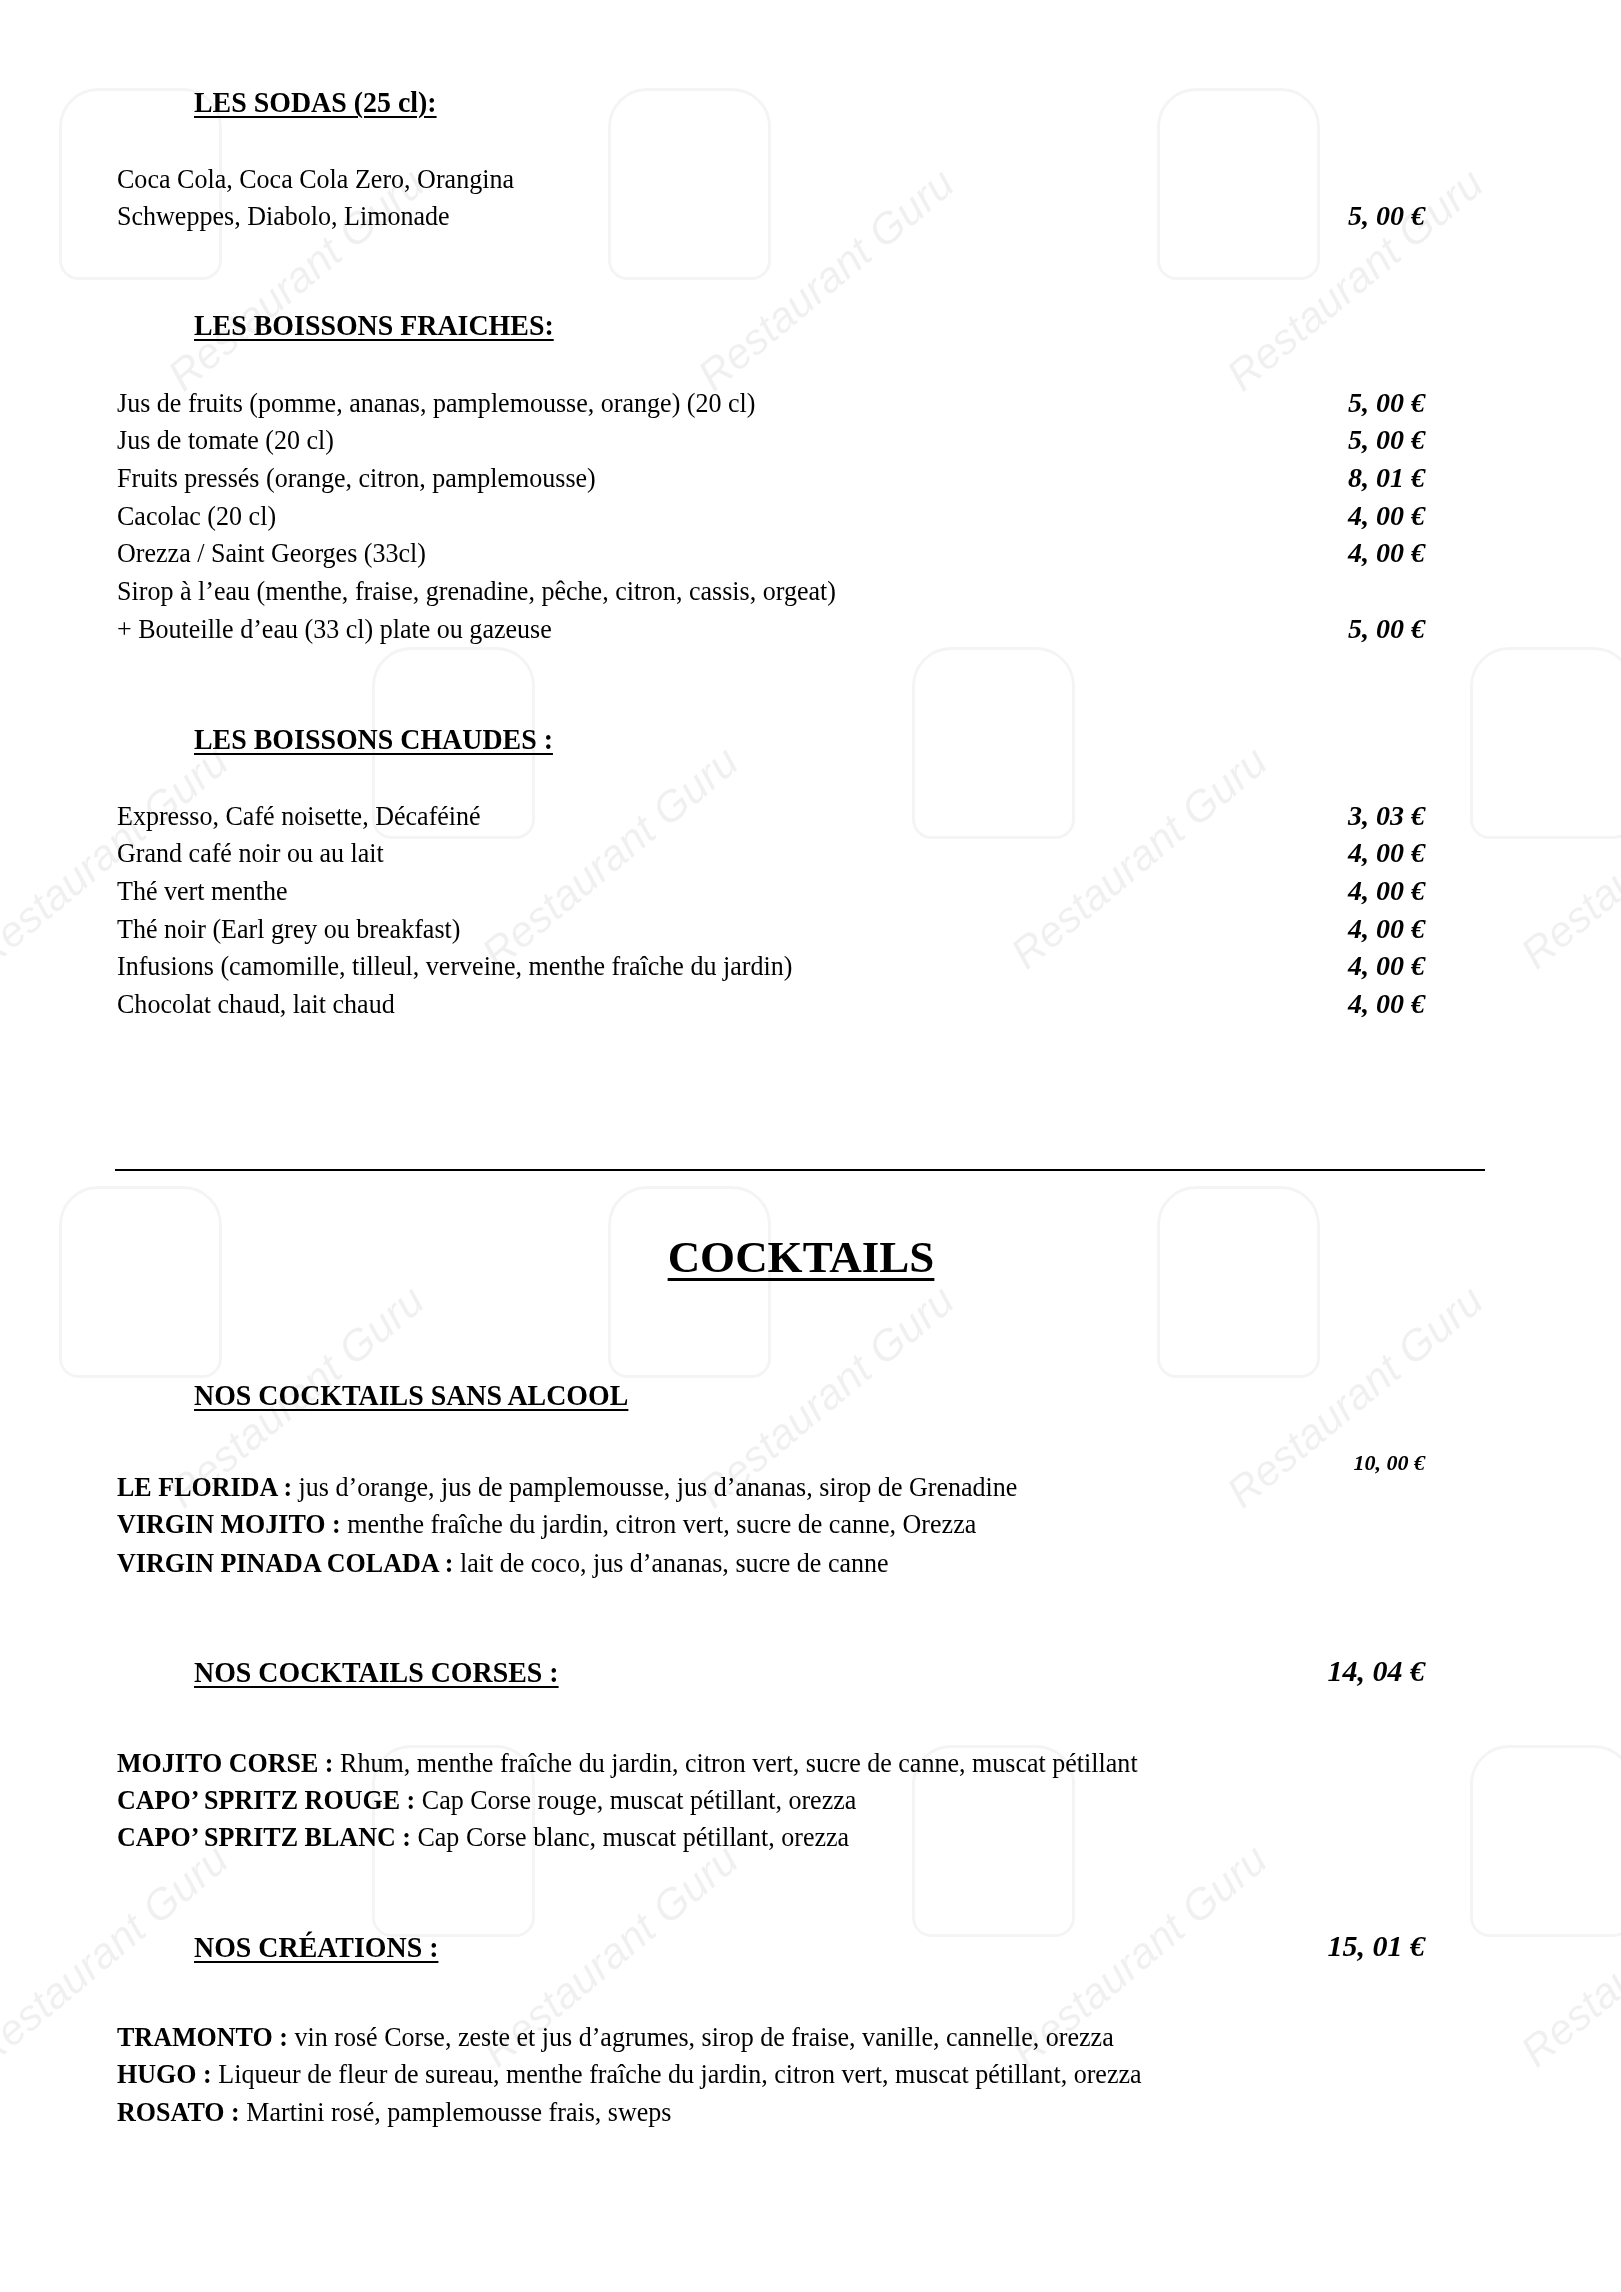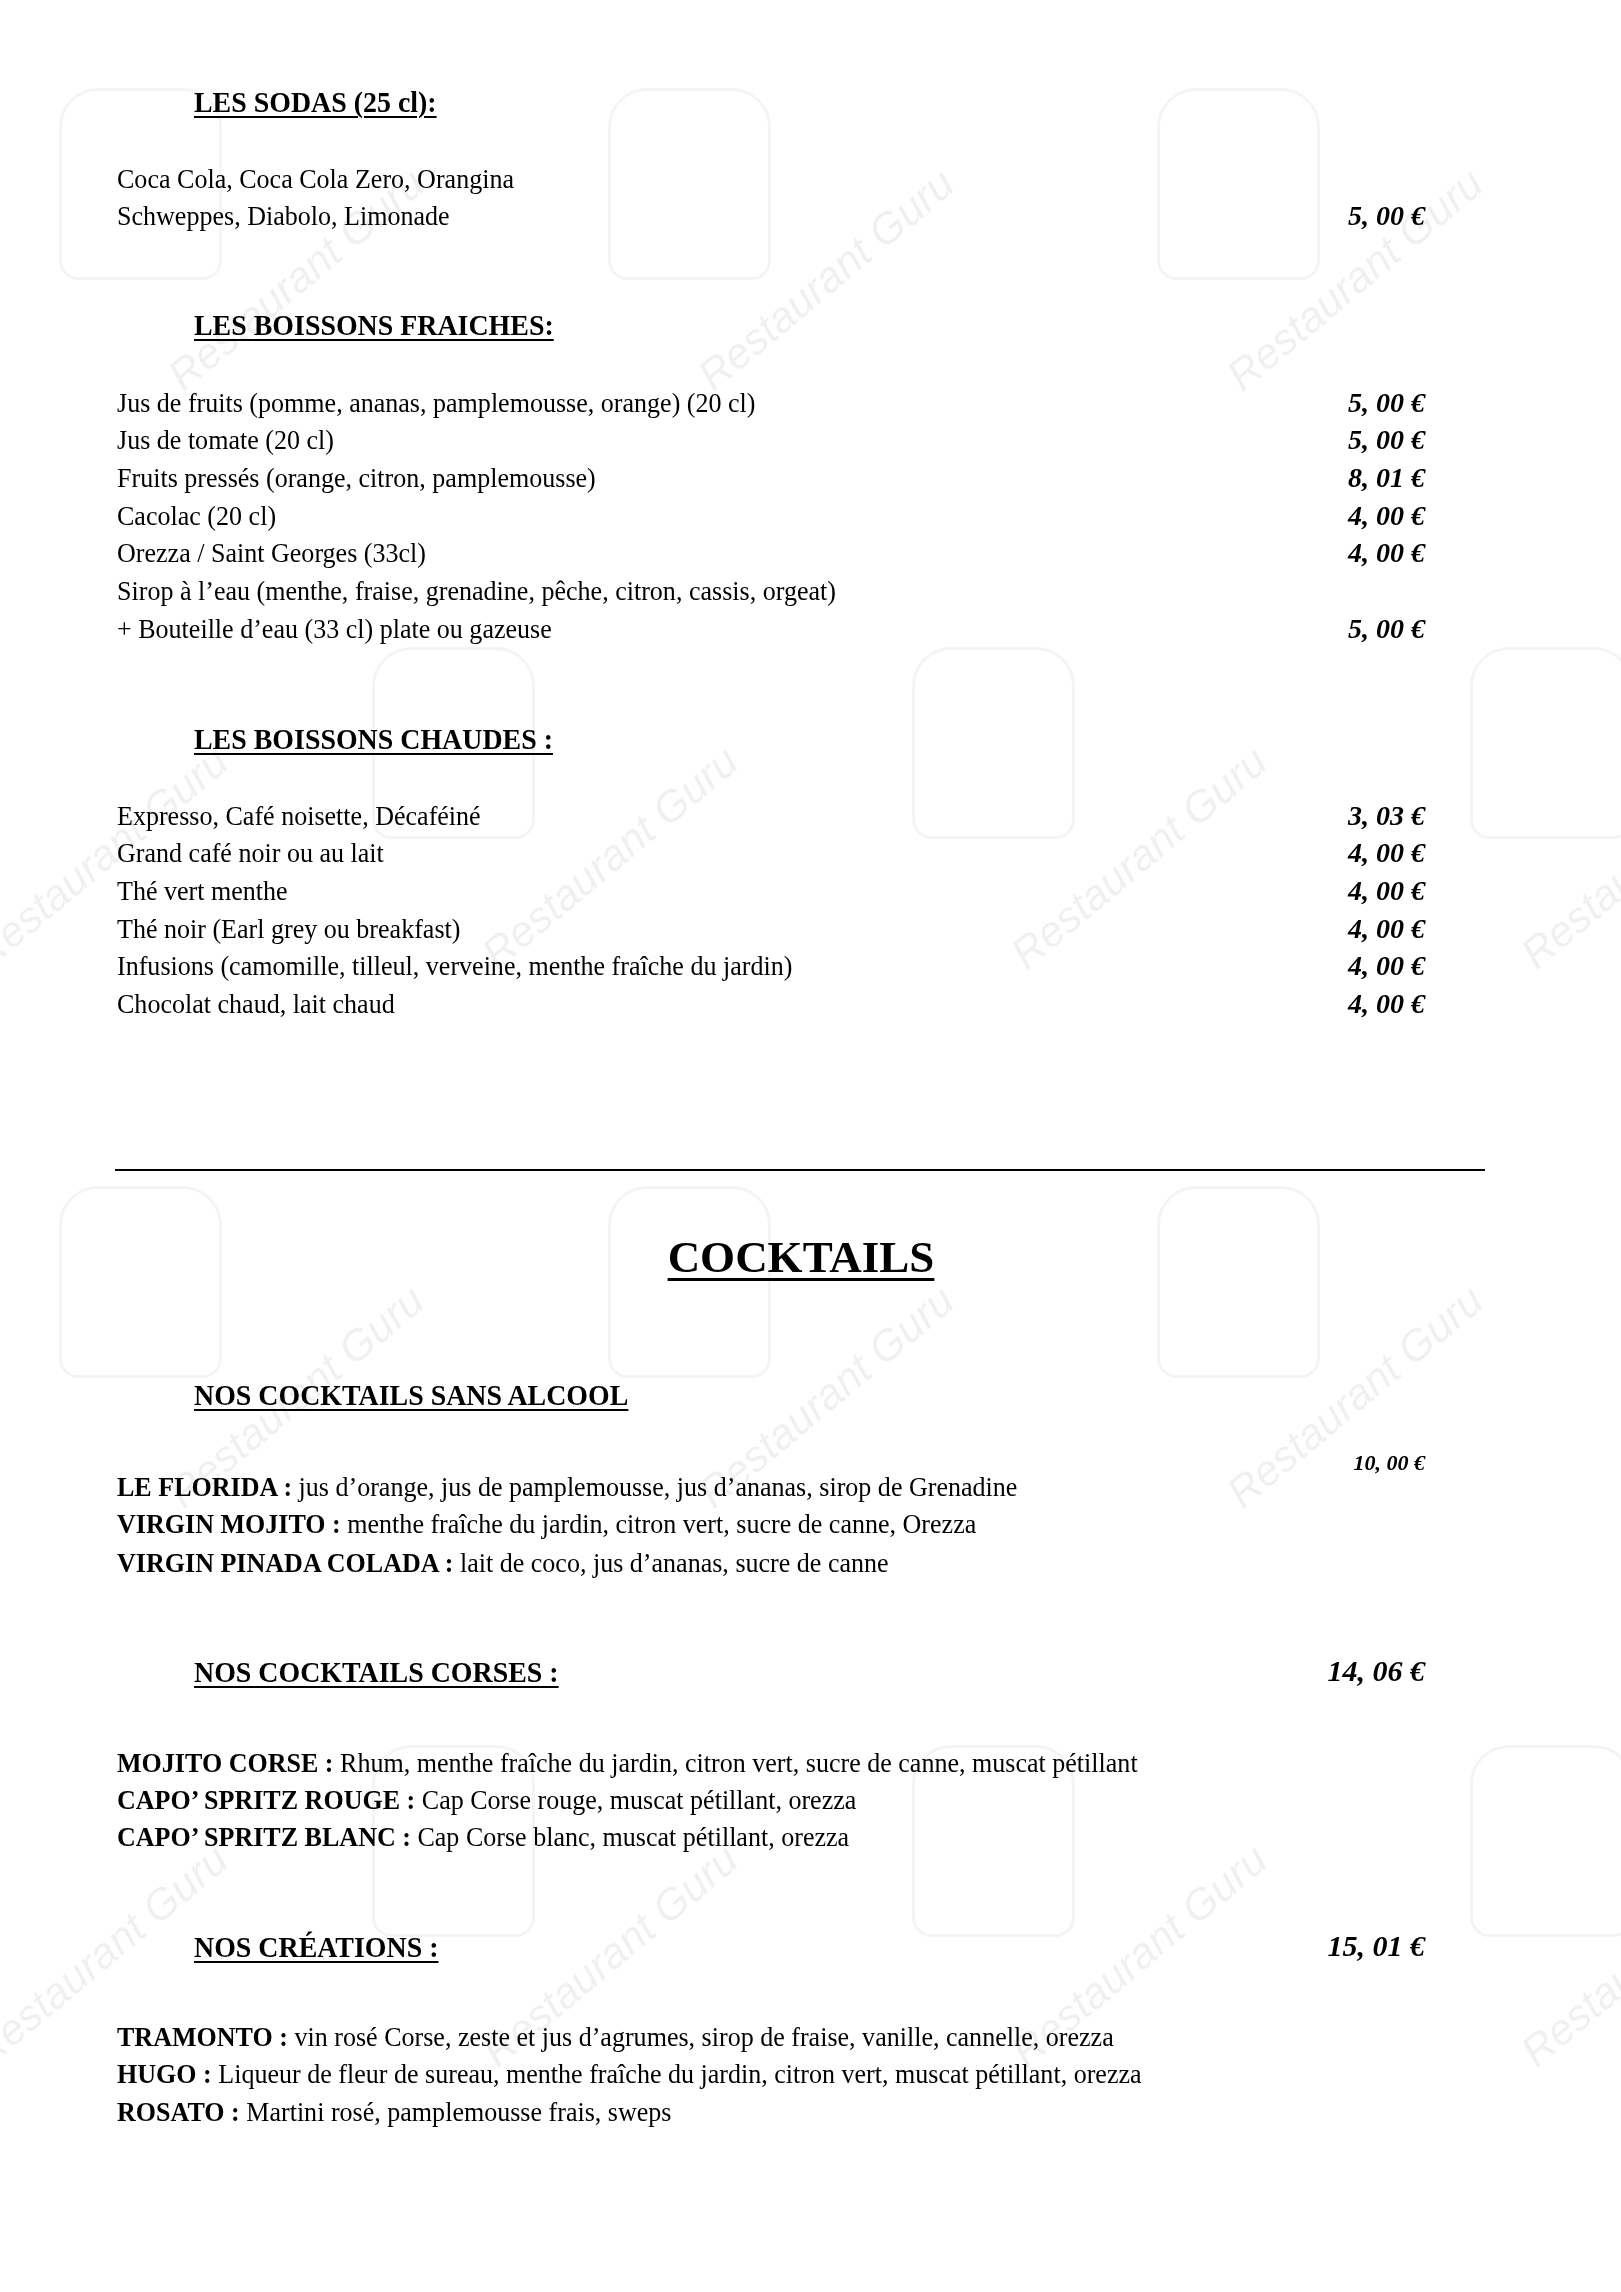--- a/index.html
+++ b/index.html
@@ -85,21 +85,21 @@
 
 <div class="title" style="top:1232px;">COCKTAILS</div>
 
 <div class="heading" style="top:1377px;">NOS COCKTAILS SANS ALCOOL</div>
 <div class="price" style="top:1446px;font-size:22px;">10, 00 €</div>
 <div class="line" style="top:1470px;"><b>LE FLORIDA :</b><span> jus d’orange, jus de pamplemousse, jus d’ananas, sirop de Grenadine</span></div>
 <div class="line" style="top:1507px;"><b>VIRGIN MOJITO :</b><span> menthe fraîche du jardin, citron vert, sucre de canne, Orezza</span></div>
 <div class="line" style="top:1546px;"><b>VIRGIN PINADA COLADA :</b><span> lait de coco, jus d’ananas, sucre de canne</span></div>
 
 <div class="heading" style="top:1654px;">NOS COCKTAILS CORSES :</div>
-<div class="price" style="top:1654px;font-size:30px;">14, 06 €</div>
+<div class="price" style="top:1654px;font-size:30px;">14, 04 €</div>
 <div class="line" style="top:1746px;"><b>MOJITO CORSE :</b><span> Rhum, menthe fraîche du jardin, citron vert, sucre de canne, muscat pétillant</span></div>
 <div class="line" style="top:1783px;"><b>CAPO’ SPRITZ ROUGE :</b><span> Cap Corse rouge, muscat pétillant, orezza</span></div>
 <div class="line" style="top:1820px;"><b>CAPO’ SPRITZ BLANC :</b><span> Cap Corse blanc, muscat pétillant, orezza</span></div>
 
 <div class="heading" style="top:1929px;">NOS CRÉATIONS :</div>
 <div class="price" style="top:1929px;font-size:30px;">15, 01 €</div>
 <div class="line" style="top:2020px;"><b>TRAMONTO :</b><span> vin rosé Corse, zeste et jus d’agrumes, sirop de fraise, vanille, cannelle, orezza</span></div>
 <div class="line" style="top:2057px;"><b>HUGO :</b><span> Liqueur de fleur de sureau, menthe fraîche du jardin, citron vert, muscat pétillant, orezza</span></div>
 <div class="line" style="top:2095px;"><b>ROSATO :</b><span> Martini rosé, pamplemousse frais, sweps</span></div>
 

